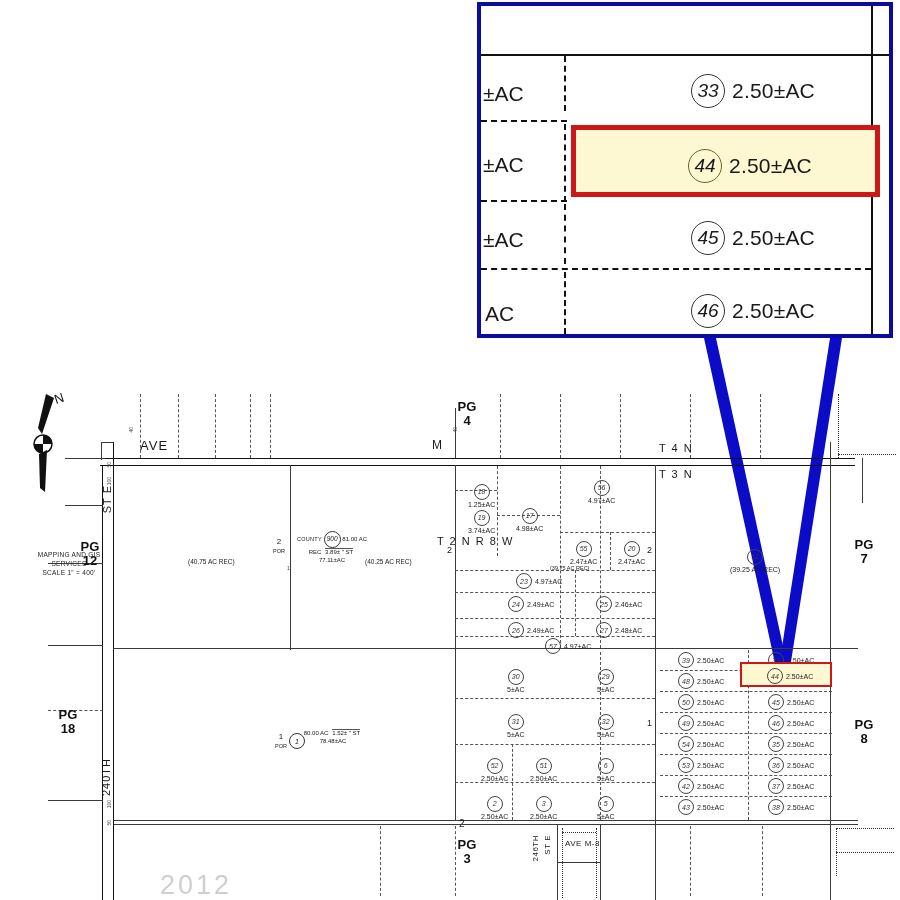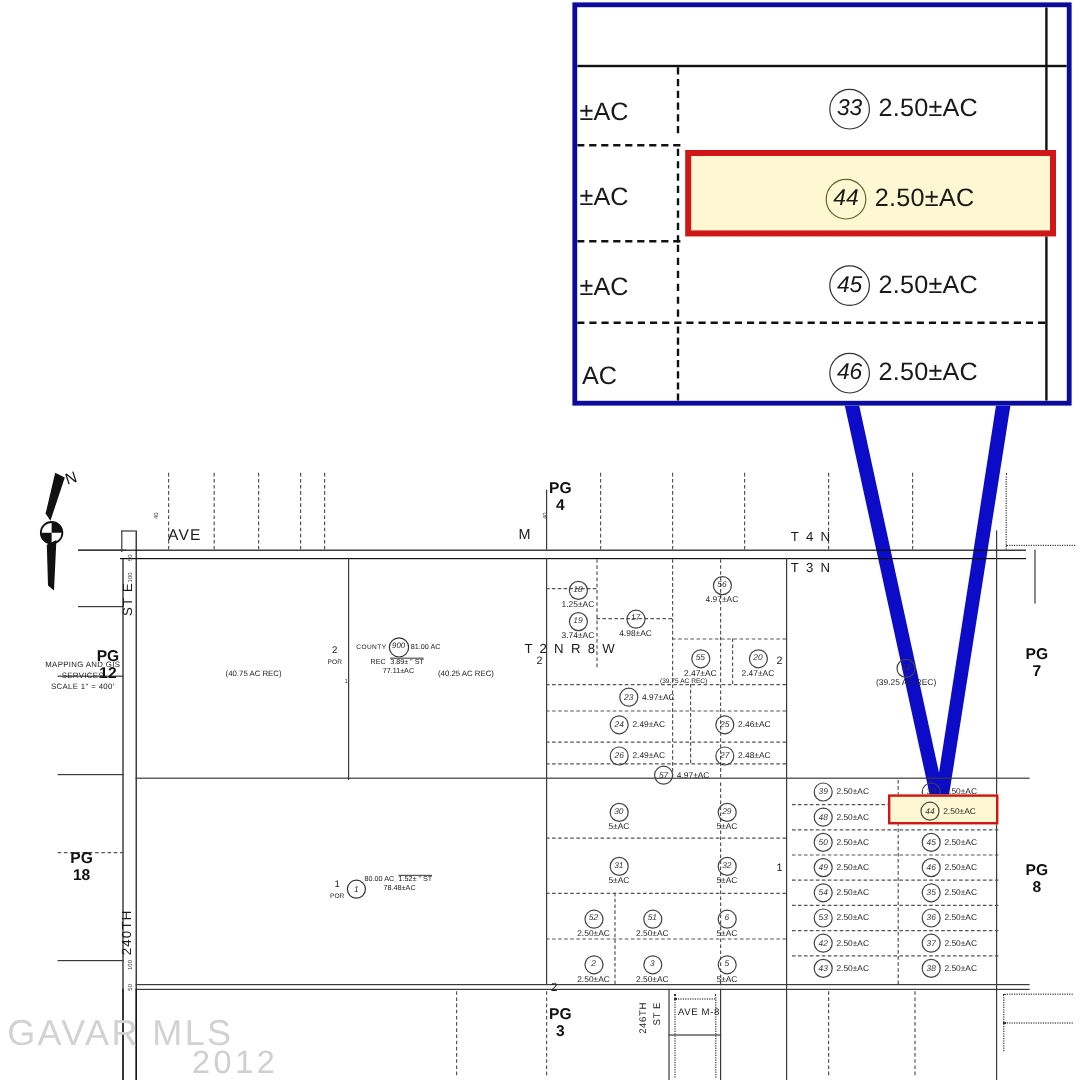--- a/index.html
+++ b/index.html
@@ -458,15 +458,14 @@
     <div class="mdash-v" style="left:455px;top:446px;height:70px;"></div>
     <div class="mdash-v" style="left:380px;top:446px;height:70px;"></div>
     <div class="mdash-v" style="left:690px;top:446px;height:70px;"></div>
     <div class="mdash-v" style="left:762px;top:446px;height:70px;"></div>
     <div class="mdot-h" style="left:836px;top:448px;width:58px;"></div>
     <div class="mdot-v" style="left:836px;top:448px;height:48px;"></div>
     <div class="mdot-h" style="left:836px;top:472px;width:58px;"></div>
     <div class="mline v bold" style="left:102px;top:444px;height:76px;"></div>
     <div class="mline v bold" style="left:113px;top:444px;height:76px;"></div>
 
-    <div id="watermark" style="top:465px;">GAVAR MLS</div>
   </div>
 </div>
 
 </body></html>

